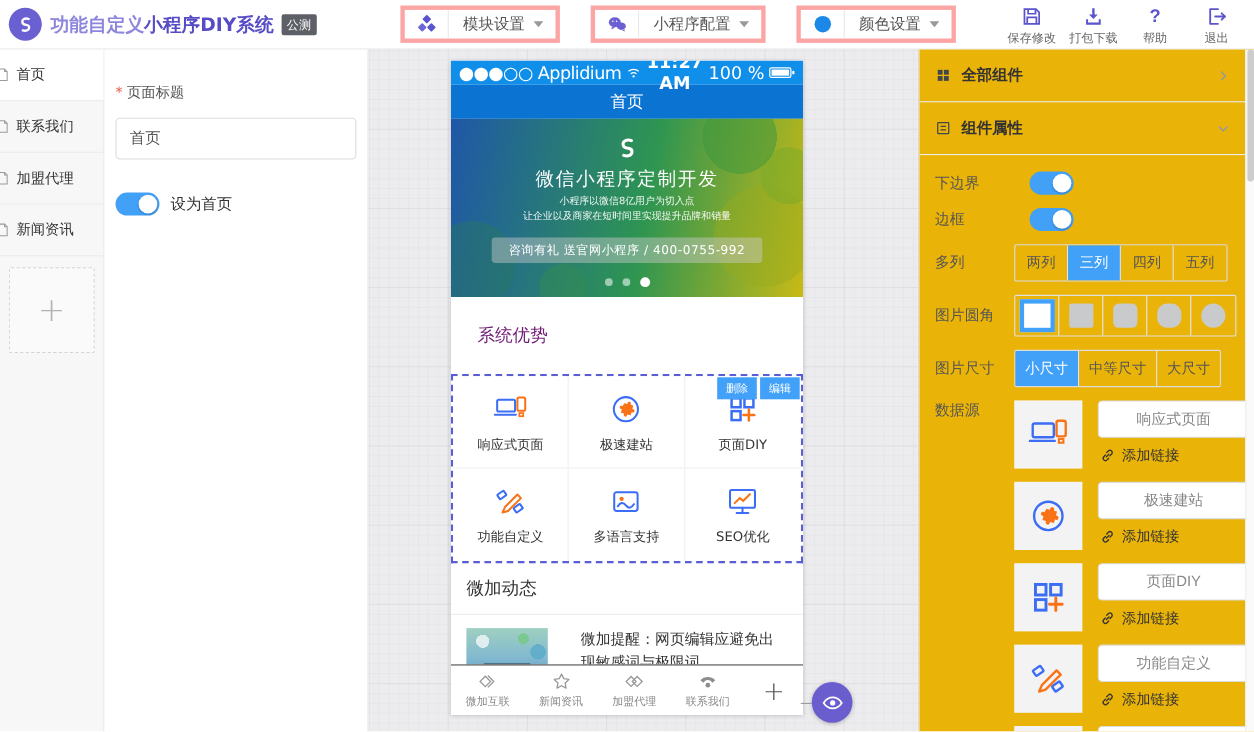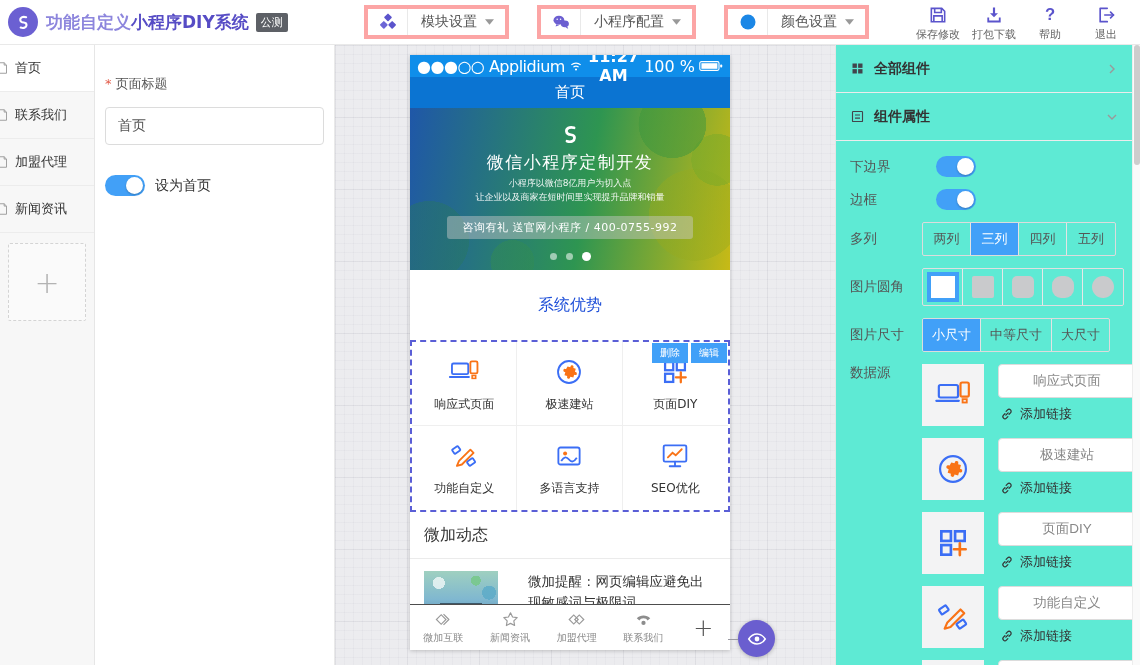--- a/index.html
+++ b/index.html
@@ -70,21 +70,21 @@
       radial-gradient(circle 22px at 32% 95%, rgba(50,140,80,.45) 99%, transparent 100%),
       linear-gradient(100deg,#1f57a8 0%,#2e9551 55%,#c8ba16 100%);}
   .hero-logo{margin:13px auto 4px;width:26px;height:26px;color:#fff;}
   .hero-logo svg{width:26px;height:26px;}
   .hero-h{font-size:17px;letter-spacing:1.5px;}
   .hero-s{font-size:9px;opacity:.93;line-height:1.55;margin-top:3px;}
   .hero-pill{display:inline-block;margin-top:11px;background:rgba(205,205,205,.45);border-radius:3px;padding:4px 15px;font-size:11px;letter-spacing:.5px;}
   .dots{position:absolute;bottom:9px;left:0;right:0;display:flex;justify-content:center;align-items:center;gap:9px;}
   .dot{width:7px;height:7px;border-radius:50%;background:rgba(255,255,255,.55);}
   .dot.active{width:9px;height:9px;background:#fff;}
-  .sec-title-c{height:70px;display:flex;align-items:center;justify-content:center;font-size:16px;color:#1d4ed8;}
+  .sec-title-c{height:70px;display:flex;align-items:center;font-size:16px;color:#701a75;padding-left:24px;}
   .module{position:relative;border:2px dashed #5a5ed6;}
   .badges{position:absolute;top:1px;right:1px;display:flex;gap:3px;z-index:4;}
   .badge-btn{background:#41a0f8;color:#fff;font-size:10px;padding:3px 8px;cursor:pointer;}
   .fgrid{display:grid;grid-template-columns:1fr 1fr 1fr;background:#fff;}
   .fcell{height:84px;display:flex;flex-direction:column;align-items:center;justify-content:center;gap:7px;font-size:12px;color:#333;border-right:1px solid #efefef;border-bottom:1px solid #efefef;cursor:pointer;}
   .fcell:nth-child(3n){border-right:none;}
   .fcell:nth-child(n+4){border-bottom:none;}
   .fcell svg{width:34px;height:34px;}
   .sec-title-l{padding:13px 14px 12px;font-size:16px;color:#333;border-bottom:1px solid #ebebeb;}
   .news{display:flex;gap:10px;padding:12px 14px;cursor:pointer;}
@@ -98,21 +98,21 @@
   .news-title{font-size:13.5px;line-height:1.55;color:#333;margin-left:20px;}
   .tabbar{position:absolute;left:0;right:0;bottom:0;height:46px;background:#fff;border-top:1px solid #4d4d4d;display:flex;align-items:center;}
   .tab{flex:1;display:flex;flex-direction:column;align-items:center;gap:2px;font-size:10px;color:#888;cursor:pointer;}
   .tab svg{width:19px;height:19px;}
   .tab-plus{flex:.8;text-align:center;font-size:24px;font-weight:300;color:#555;cursor:pointer;}
   .fab{position:absolute;left:403px;top:575px;width:37px;height:37px;border-radius:50%;background:#6a5ecf;display:flex;align-items:center;justify-content:center;cursor:pointer;box-shadow:0 1px 4px rgba(0,0,0,.25);}
   .fab::before{content:"";position:absolute;left:-10px;top:50%;width:10px;height:1px;background:#9a9aa2;}
   .fab svg{width:22px;height:22px;}
 
   
-  .inspector{width:305px;background:#5eead4;border-left:1px solid #e5e5e5;position:relative;overflow:hidden;flex:none;}
+  .inspector{width:305px;background:#eab308;border-left:1px solid #e5e5e5;position:relative;overflow:hidden;flex:none;}
   .insp-row{height:48px;display:flex;align-items:center;gap:9px;padding:0 22px 0 14px;border-bottom:1px solid #ececec;font-size:14px;font-weight:bold;color:#333;cursor:pointer;}
   .insp-row svg{width:15px;height:15px;}
   .chev{margin-left:auto;}
   .chev svg{width:12px;height:12px;}
   .props{padding:15px 0 0 14px;}
   .prop{display:flex;align-items:center;margin-bottom:12px;}
   .prop-label{width:72px;font-size:13.5px;color:#555;flex:none;}
   .prop .toggle{margin-left:14px;}
   .seg{display:flex;border:1px solid #dcdcdc;border-radius:2px;overflow:hidden;}
   .seg-opt{min-width:48px;height:32px;display:flex;align-items:center;justify-content:center;padding:0 9px;font-size:13px;color:#555;border-right:1px solid #e4e4e4;cursor:pointer;white-space:nowrap;}

